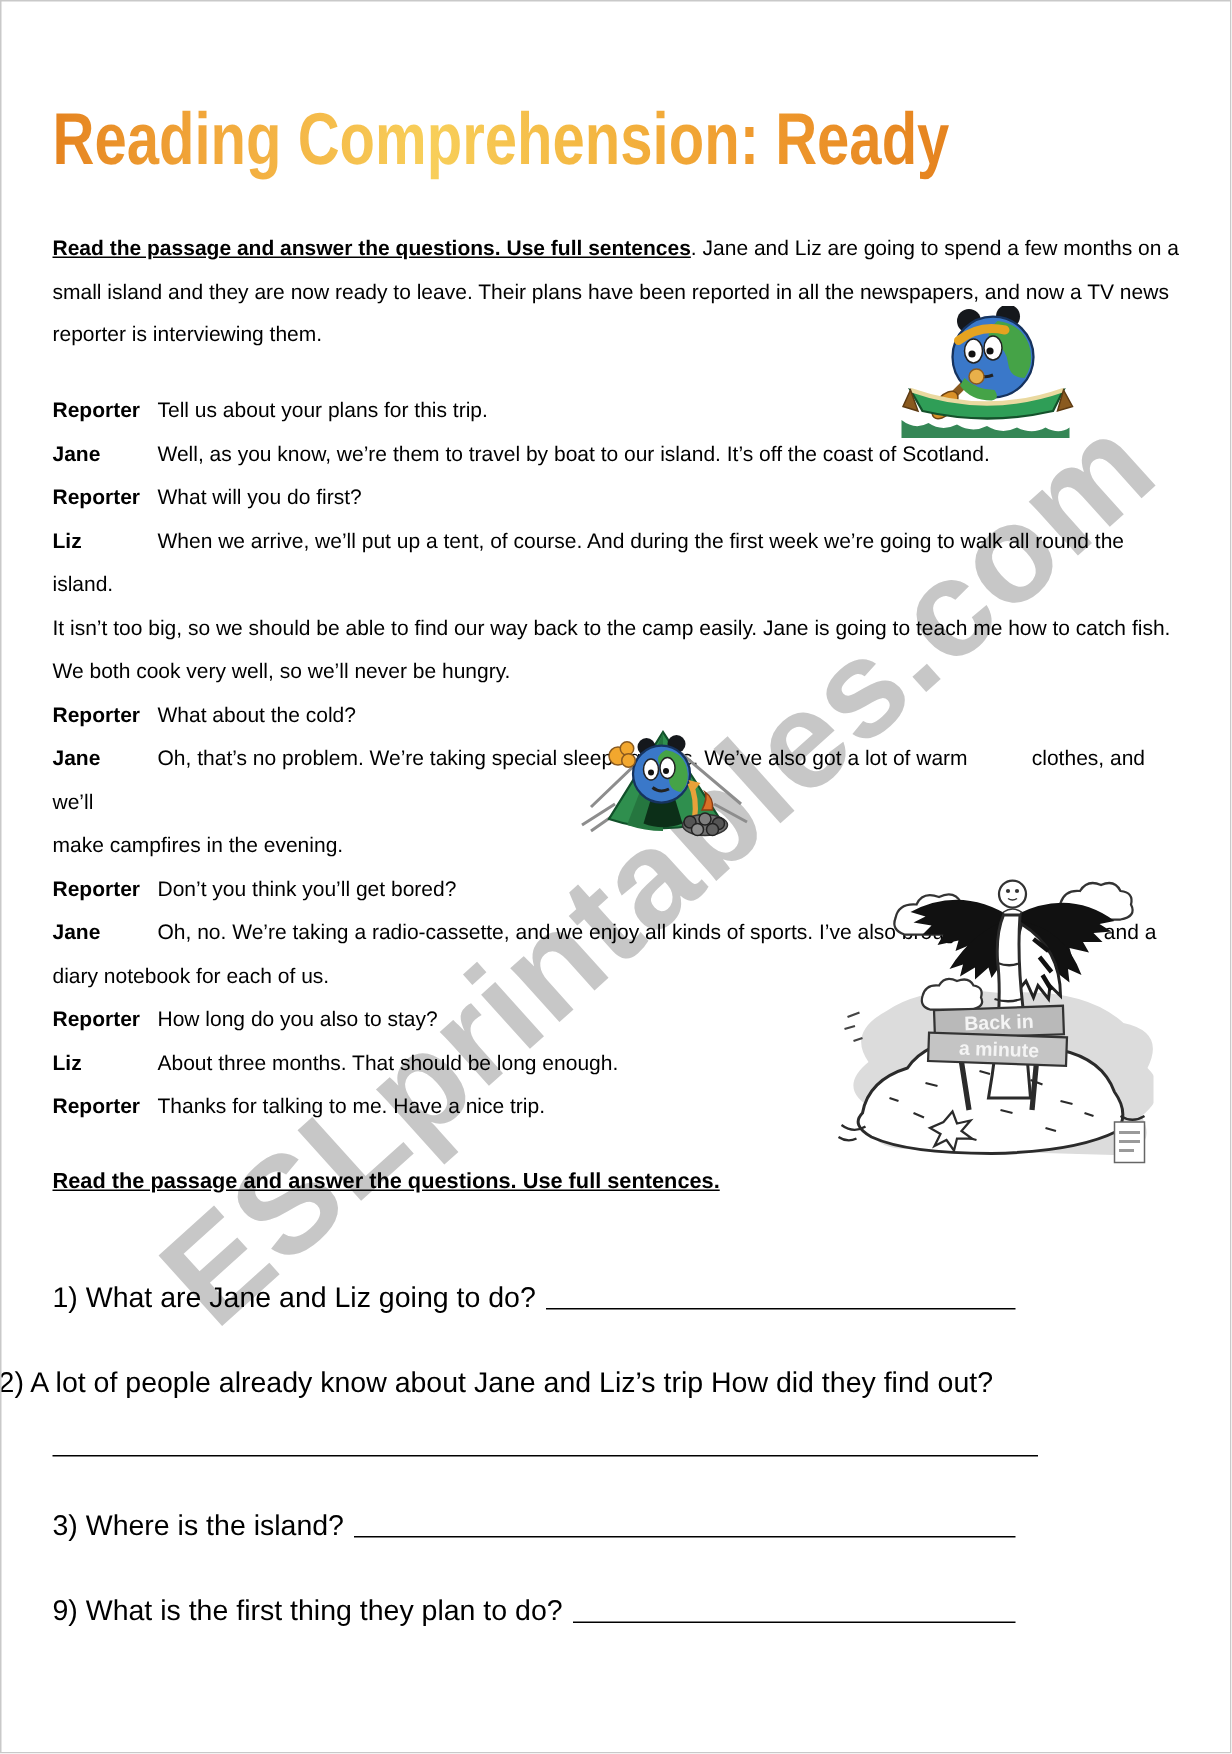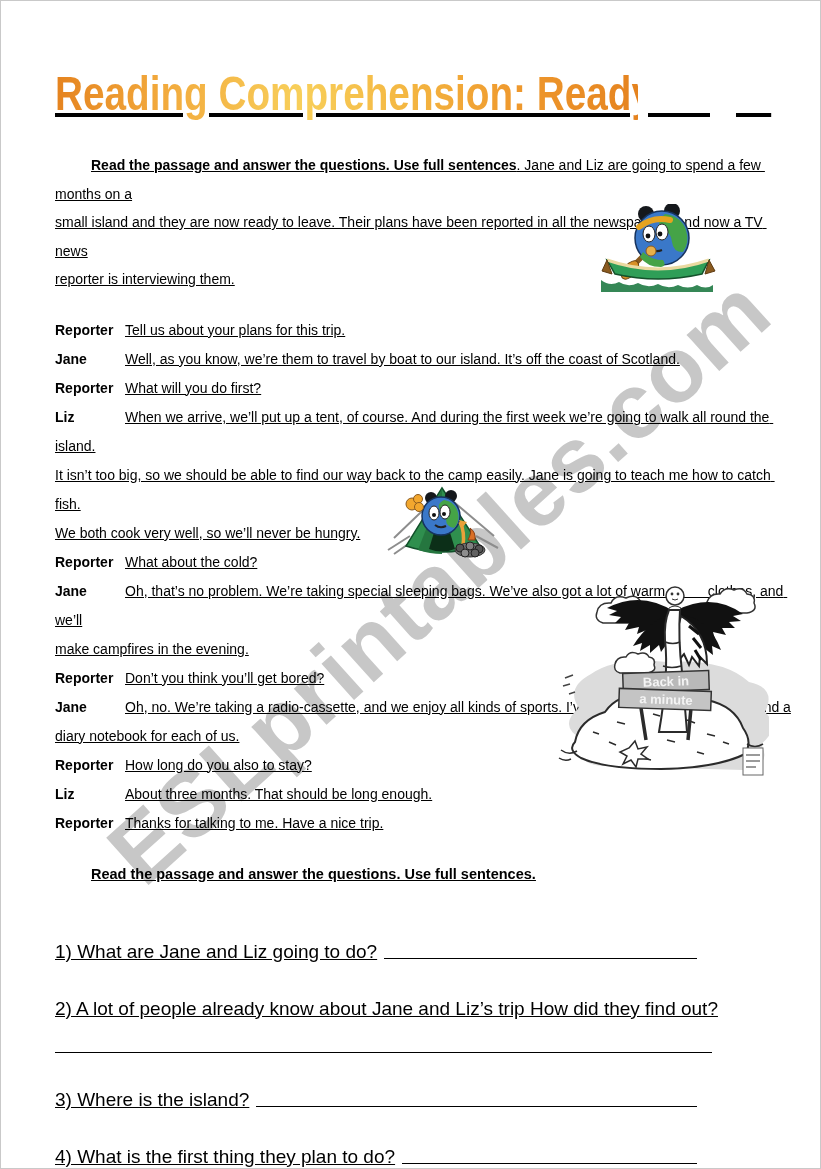--- a/index.html
+++ b/index.html
@@ -21,61 +21,60 @@
     font-weight:800;
     letter-spacing:1px;
     color:#c7c7c7;
     white-space:nowrap;
     z-index:0;
     user-select:none;
   }
   .content{
     position:relative;
     z-index:1;
-    padding:0 27px 0 54px;
-    text-decoration:underline;
+    padding:0 27px 0 34px;
   }
   .title{
     margin:64px 0 0 0;
     font-size:49px;
     font-weight:700;
     line-height:56px;
     white-space:nowrap;
     transform:scaleX(0.79);
     transform-origin:0 50%;
     color:#ef9a2e;
     background-image:linear-gradient(90deg,#e5831f 0%,#f2a93c 18%,#f8cf5a 42%,#f4b742 60%,#ef9a2e 78%,#e5831f 100%);
     -webkit-background-clip:text;
     background-clip:text;
     -webkit-text-fill-color:transparent;
   }
   .intro{
     margin:30px 0 0 0;
     font-size:14px;
     line-height:28.5px;
   }
-  .bold-ul{font-weight:700;text-decoration:underline;margin-left:36px;}
+  .bold-ul{font-weight:700;text-decoration:underline;}
   .pre{white-space:pre-wrap;}
   .dialogue{margin-top:22px;}
   .dialogue p{margin:0;font-size:14px;line-height:29px;}
   .speaker{display:inline-block;width:70px;font-weight:700;}
   .heading2{
     margin:26px 0 0 0;
     font-size:14.5px;
     line-height:20px;
   }
   .questions{margin-top:58px;font-size:19px;}
   .q-row{
     display:flex;
     align-items:flex-end;
     width:642px;
     margin:0 0 37px 0;
     line-height:20px;
   }
-  .q-row.narrow{width:627px;}
+  .q-row.narrow{width:627px;flex-direction:column;}
   .q-text{white-space:nowrap;}
   .answer-line{
     flex:1;
     border-bottom:1px solid #000;
     margin:0 0 3px 7px;
     height:15px;
   }
   .answer-line-full{
     width:657px;
     border-bottom:1px solid #000;
@@ -131,21 +130,21 @@
       <div class="q-row narrow">
         <span class="q-text">2) A lot of people already know about Jane and Liz’s trip How did they find out?</span>
         <span class="answer-line"></span>
       </div>
       <div class="answer-line-full"></div>
       <div class="q-row">
         <span class="q-text">3) Where is the island?</span>
         <span class="answer-line"></span>
       </div>
       <div class="q-row">
-        <span class="q-text">4) What is the first thing they plan to do?</span>
+        <span class="q-text">9) What is the first thing they plan to do?</span>
         <span class="answer-line"></span>
       </div>
     </div>
   </div>
 
   <svg class="clip clip-canoe" width="118" height="88" viewBox="0 0 118 88">
     <path d="M34 62 L76 20" stroke="#8a5a1f" stroke-width="5" stroke-linecap="round"></path>
     <circle cx="78" cy="18" r="4" fill="#c8861f" stroke="#6e4413"></circle>
     <ellipse cx="31" cy="66" rx="6" ry="11" fill="#d89027" stroke="#6e4413" transform="rotate(42 31 66)"></ellipse>
     <circle cx="47" cy="10" r="8" fill="#15181c"></circle>

